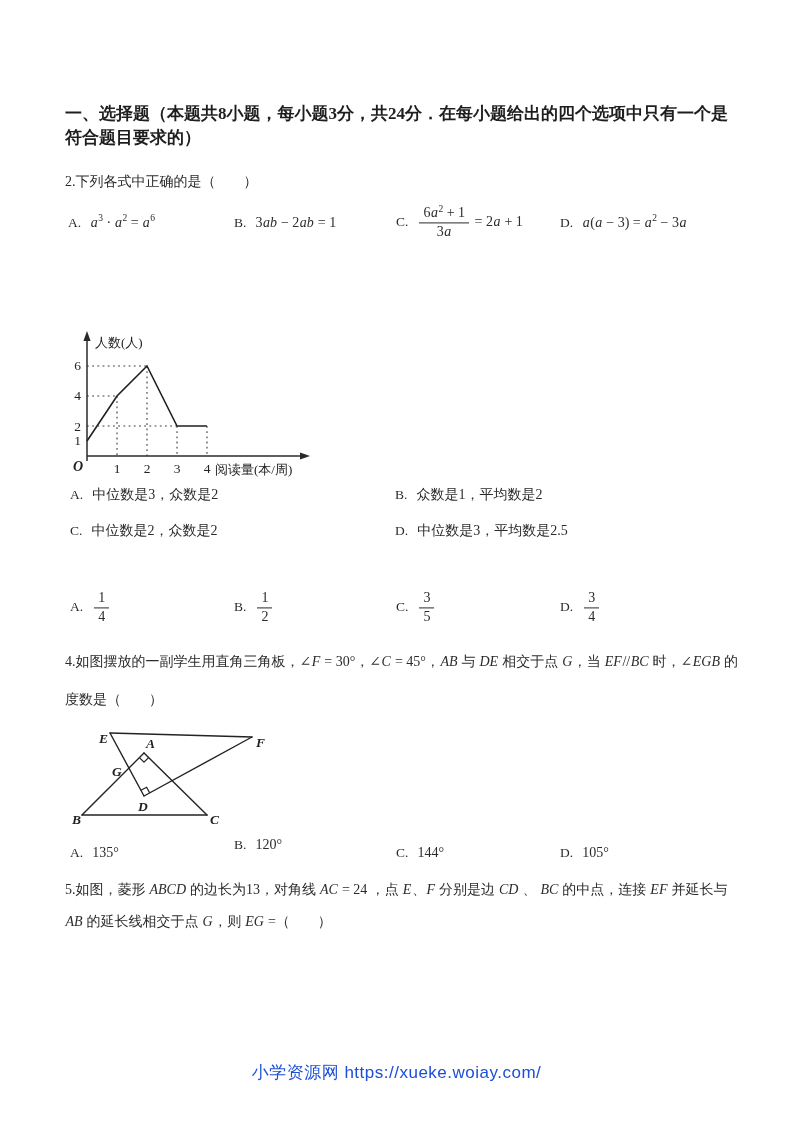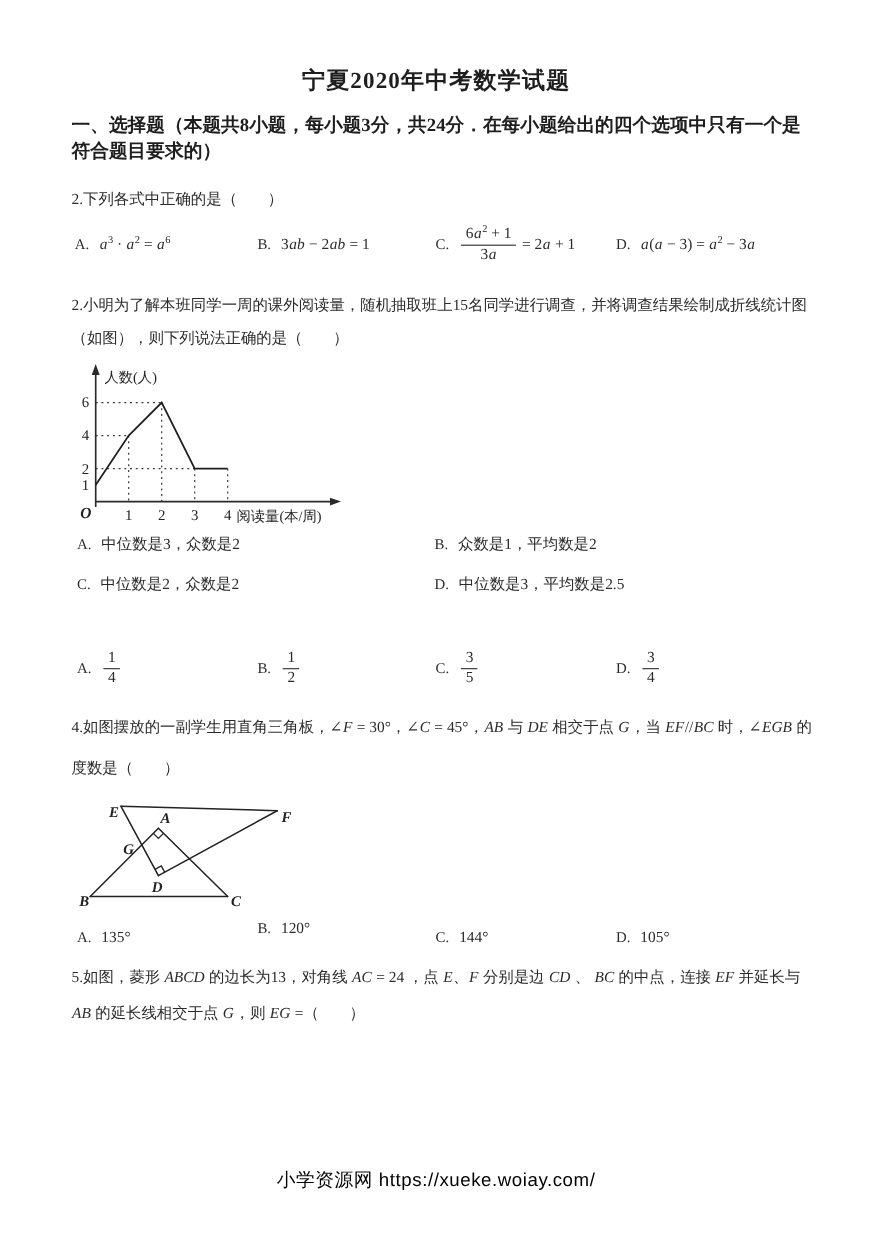--- a/index.html
+++ b/index.html
@@ -35,41 +35,39 @@
   .chart-wrap{top:330px;left:62px;}
   .figure-wrap{top:712px;left:55px;}
   svg text{font-family:"Liberation Serif","DejaVu Serif",serif;fill:#222;}
   svg .tick{font-size:13.5px;}
   svg .axis-label{font-size:13px;}
   svg .vlabel{font-size:13.5px;font-style:italic;font-weight:bold;}
   svg .olabel{font-size:14px;font-style:italic;font-weight:bold;}
   .footer{
     top:1061px;left:0;width:793px;text-align:center;
     font-family:"Liberation Sans","DejaVu Sans",sans-serif;
-    font-size:17px;color:#000000;letter-spacing:0.5px;
+    font-size:17px;color:#1d4ed8;letter-spacing:0.5px;
   }
 </style>
 </head>
 <body>
 
 <div class="page">
 
-  <div class="abs title">宁夏2020年中考数学试题</div>
 
   <div class="abs heading">一、选择题（本题共8小题，每小题3分，共24分．在每小题给出的四个选项中只有一个是符合题目要求的）</div>
 
   <div class="abs stem lh28" style="top:168px;">2.下列各式中正确的是（　　）</div>
   <div class="abs" style="top:196px;left:0;width:793px;height:54px;">
     <span class="opt" style="left:68px;top:50%;"><span class="letter">A.</span><span class="rich"><span class="it">a</span><sup>3</sup><span> · </span><span class="it">a</span><sup>2</sup><span> = </span><span class="it">a</span><sup>6</sup></span></span>
     <span class="opt" style="left:234px;top:50%;"><span class="letter">B.</span><span class="rich"><span>3</span><span class="it">ab</span><span> − 2</span><span class="it">ab</span><span> = 1</span></span></span>
     <span class="opt" style="left:396px;top:50%;"><span class="letter">C.</span><span class="rich"><span class="frac"><span class="fnum"><span>6</span><span class="it">a</span><sup>2</sup><span> + 1</span></span><span class="fden"><span>3</span><span class="it">a</span></span></span><span> = 2</span><span class="it">a</span><span> + 1</span></span></span>
     <span class="opt" style="left:560px;top:50%;"><span class="letter">D.</span><span class="rich"><span class="it">a</span><span>(</span><span class="it">a</span><span> − 3) = </span><span class="it">a</span><sup>2</sup><span> − 3</span><span class="it">a</span></span></span>
   </div>
 
-  <div class="abs stem lh30" style="top:264px;">2.小明为了解本班同学一周的课外阅读量，随机抽取班上15名同学进行调查，并将调查结果绘制成折线统计图（如图），则下列说法正确的是（　　）</div>
 
   <div class="abs chart-wrap">
     <svg width="270" height="152" viewBox="0 0 270 152">
       <g stroke="#3a3a3a" stroke-width="1.1" stroke-dasharray="1.8,3.4" fill="none">
           <line x1="55" y1="66" x2="55" y2="126"></line>
           <line x1="25" y1="66" x2="55" y2="66"></line>
           <line x1="85" y1="36" x2="85" y2="126"></line>
           <line x1="25" y1="36" x2="85" y2="36"></line>
           <line x1="115" y1="96" x2="115" y2="126"></line>
           <line x1="25" y1="96" x2="115" y2="96"></line>

